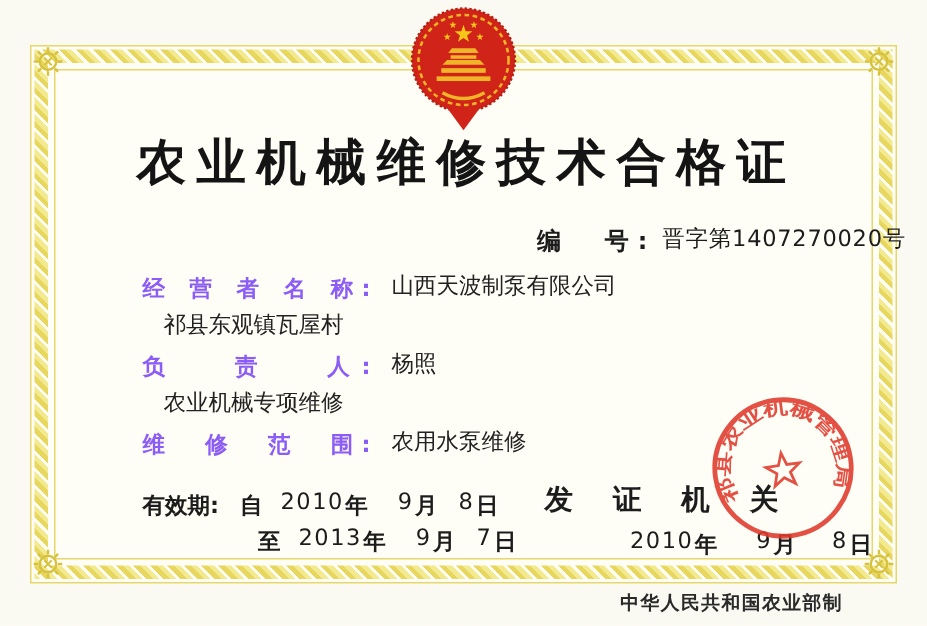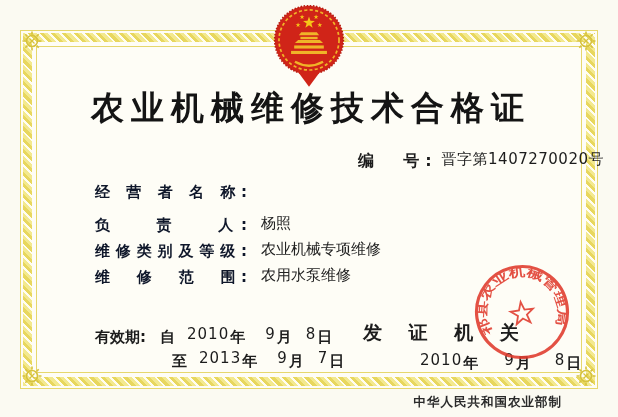--- a/index.html
+++ b/index.html
@@ -27,21 +27,21 @@
   
   .title{position:absolute;top:86px;left:0;right:0;text-align:center;
     font-size:33px;font-weight:bold;letter-spacing:7px;padding-left:4px;color:#141414;}
   .serial{position:absolute;top:151px;left:358px;display:flex;align-items:baseline;}
   .serial-label{font-weight:bold;font-size:16px;letter-spacing:6px;white-space:pre;}
   .serial-value{font-size:15px;margin-left:4px;position:relative;top:-2px;letter-spacing:0.5px;}
   
   .fields{position:absolute;top:183px;left:95px;}
   .frow{display:flex;align-items:baseline;margin-bottom:7px;}
   .flabel{display:inline-block;width:152px;font-weight:bold;font-size:15px;
-    white-space:pre;text-align:justify;text-align-last:justify;color:#0f172a;}
+    white-space:pre;text-align:justify;text-align-last:justify;color:#8b5cf6;}
   .fvalue{margin-left:14px;font-size:15px;position:relative;top:-2px;color:#222;}
   
   .validity{position:absolute;top:328px;left:95px;font-size:15px;}
   .v-row{display:flex;align-items:baseline;margin-bottom:5px;}
   .vlabel{font-weight:bold;}
   .vprefix{margin-left:14px;font-weight:bold;}
   .v-row2 .vprefix{margin-left:77px;}
   .vnum{margin-left:12px;position:relative;top:-3px;letter-spacing:1px;}
   .vnum.m{margin-left:20px;}
   .vnum.d{margin-left:14px;}
@@ -115,29 +115,30 @@
 <div class="title">农业机械维修技术合格证</div>
 
 <div class="serial">
   <span class="serial-label">编  号:</span>
   <span class="serial-value">晋字第1407270020号</span>
 </div>
 
 <div class="fields">
   <div class="frow">
     <span class="flabel">经 营 者 名 称:</span>
+    <span class="fvalue">山西天波制泵有限公司</span>
   </div>
   <div class="frow">
+    <span class="fvalue">祁县东观镇瓦屋村</span>
   </div>
   <div class="frow">
     <span class="flabel">负   责   人:</span>
     <span class="fvalue">杨照</span>
   </div>
   <div class="frow">
-    <span class="flabel">维修类别及等级:</span>
     <span class="fvalue">农业机械专项维修</span>
   </div>
   <div class="frow">
     <span class="flabel">维  修  范  围:</span>
     <span class="fvalue">农用水泵维修</span>
   </div>
 </div>
 
 <div class="validity">
   <div class="v-row">

